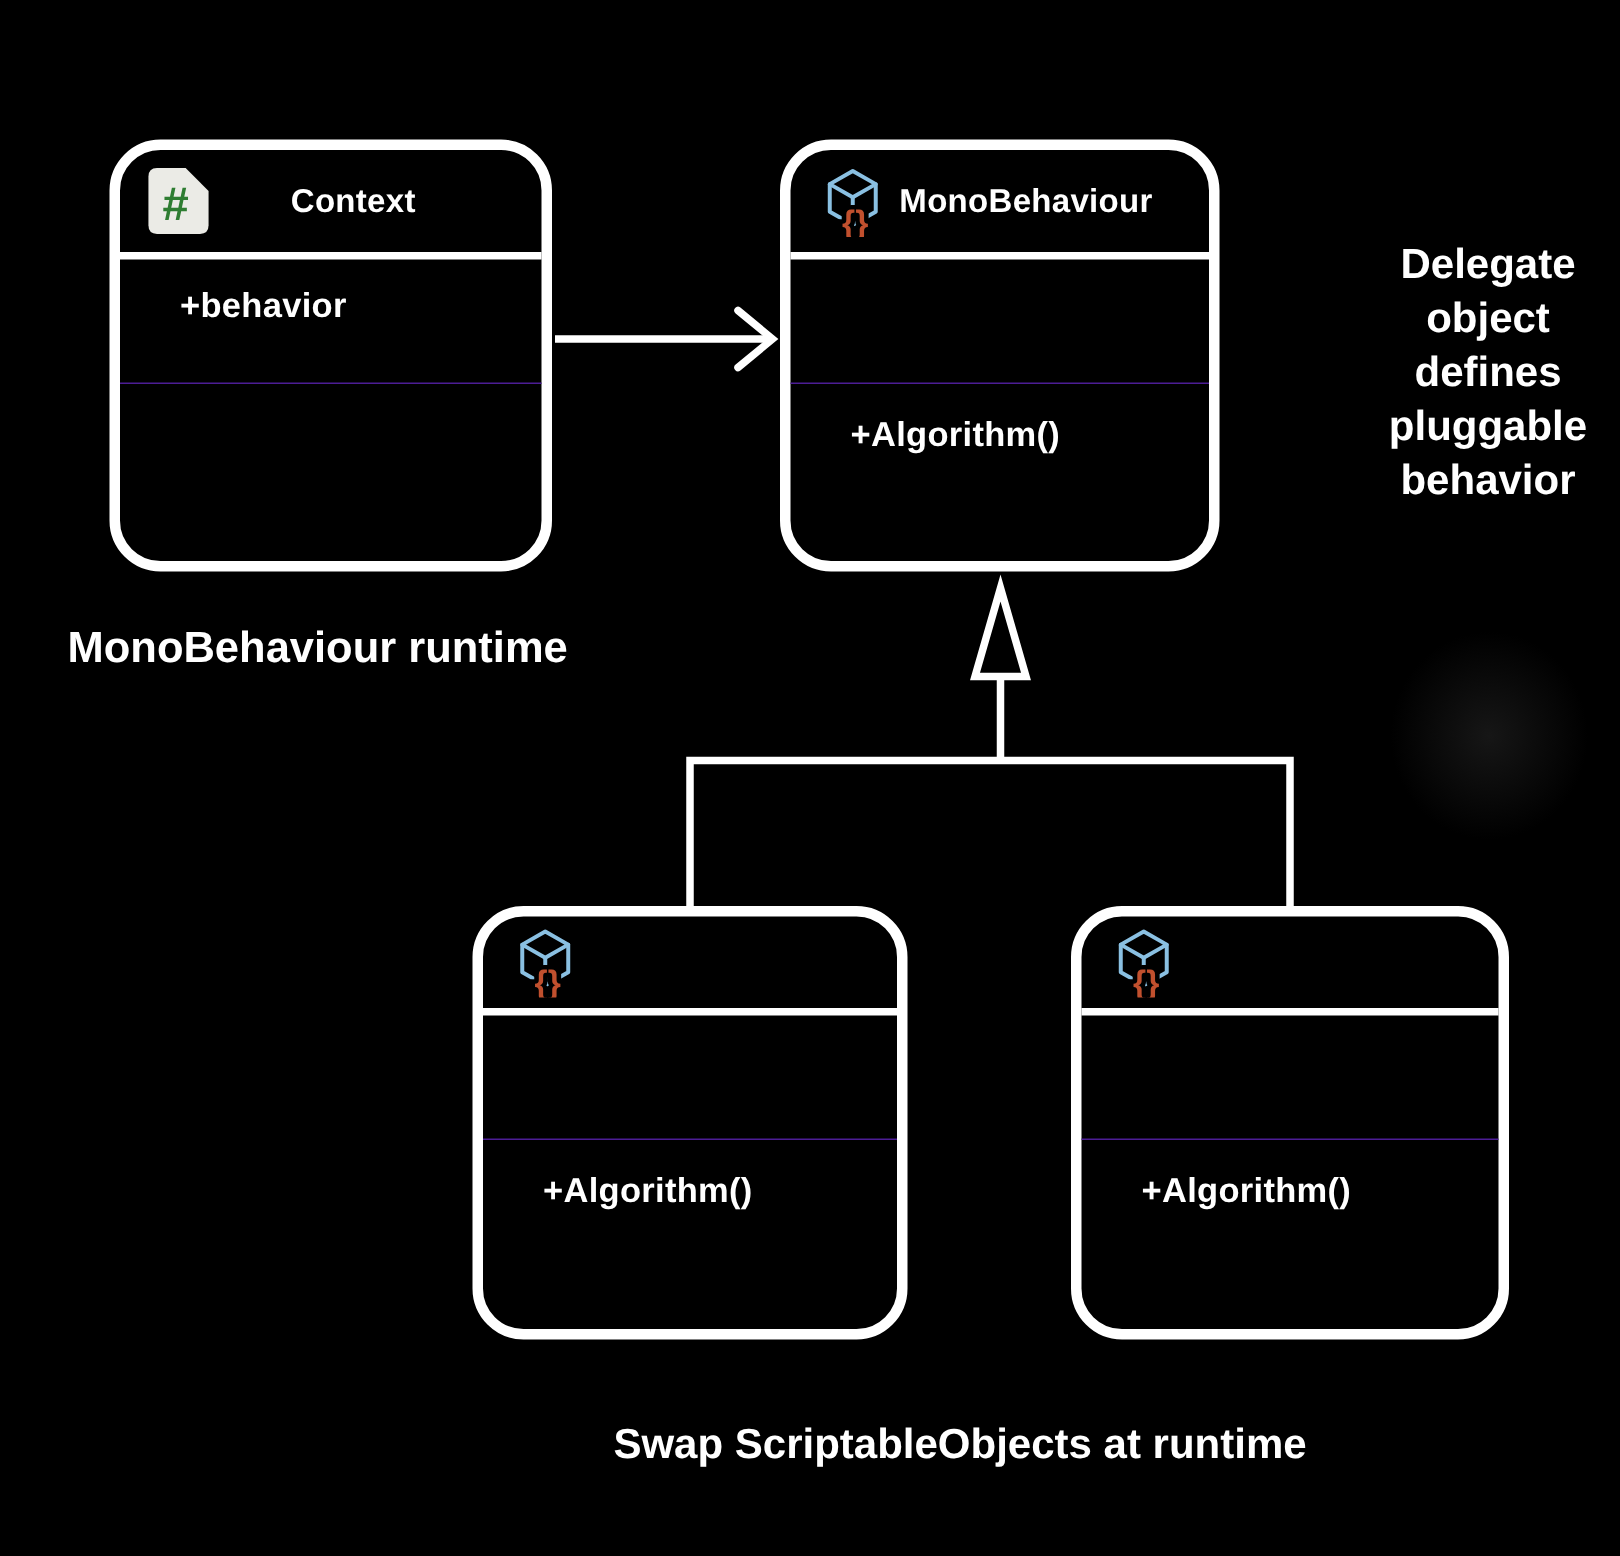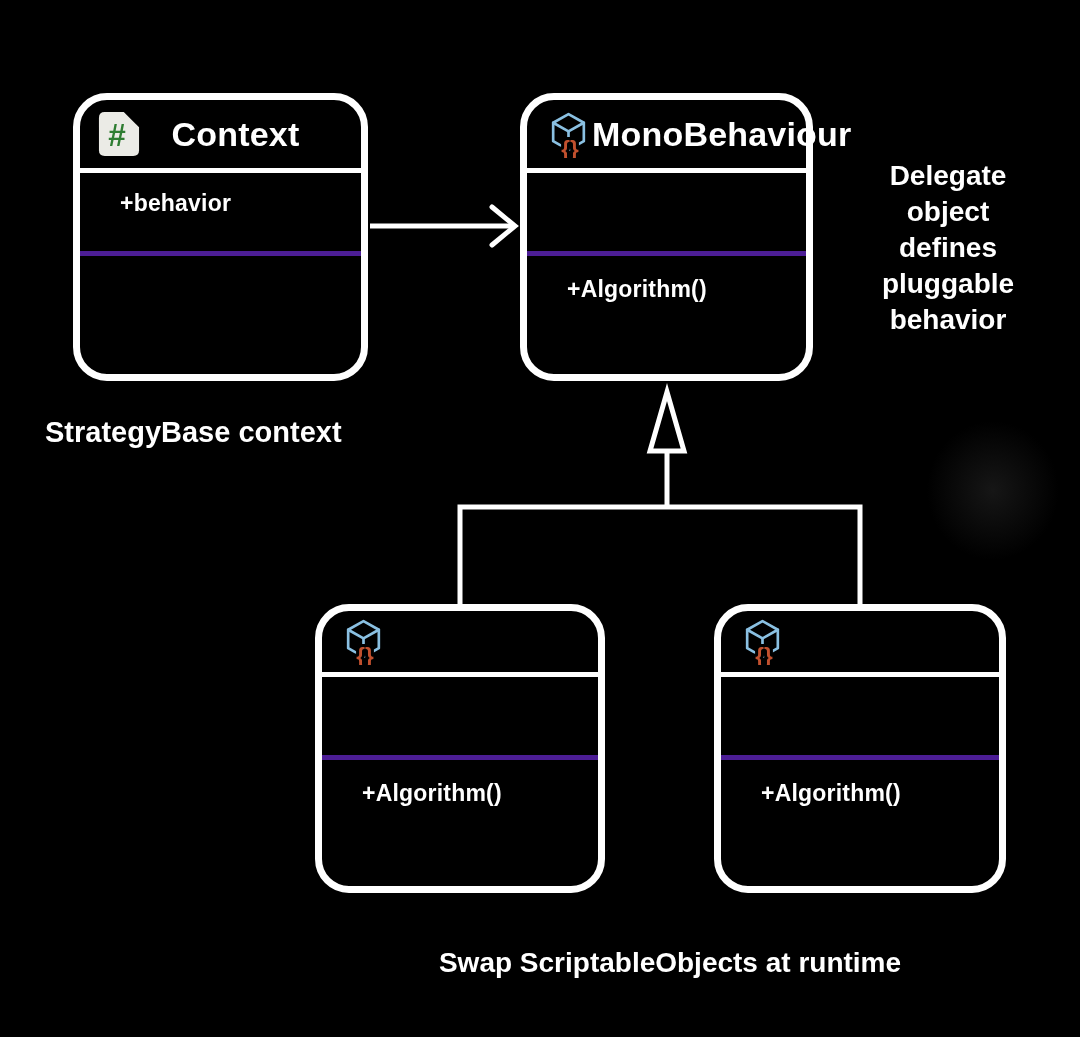--- a/index.html
+++ b/index.html
@@ -14,31 +14,31 @@
   .class-box{
     position:absolute;background:#000;border:7px solid #fff;border-radius:34px;
     display:flex;flex-direction:column;box-sizing:border-box;
   }
   .box-header{
     display:flex;align-items:center;box-sizing:border-box;
     height:73px;min-height:73px;padding:0 30px 0 18px;border-bottom:5px solid #fff;
   }
   .bottom .box-header{height:66px;min-height:66px;}
   .box-icon{flex:0 0 auto;display:block;}
-  .box-title{flex:1;text-align:center;font-size:34px;font-weight:800;letter-spacing:.2px;}
+  .box-title{flex:1;text-align:center;font-size:22px;font-weight:800;letter-spacing:.2px;}
   .box-attrs{
     height:83px;min-height:83px;box-sizing:border-box;
-    border-bottom:5px solid #4c1d95;padding:17px 0 0 40px;
+    border-bottom:1px solid #4c1d95;padding:17px 0 0 40px;
   }
   .box-methods{flex:1;padding:20px 0 0 40px;}
   .member{font-size:23px;font-weight:600;letter-spacing:.2px;}
   .caption{position:absolute;font-weight:800;}
   #context-caption{left:45px;top:416px;font-size:29px;white-space:nowrap;}
-  #delegate-note{left:862px;top:158px;width:172px;text-align:center;font-size:28px;line-height:36px;}
-  #runtime-caption{left:670px;top:947px;transform:translateX(-50%);font-size:28px;white-space:nowrap;}
+  #delegate-note{left:906px;top:158px;width:172px;text-align:center;font-size:28px;line-height:36px;}
+  #runtime-caption{left:640px;top:947px;transform:translateX(-50%);font-size:28px;white-space:nowrap;}
   #box-context{left:73px;top:93px;width:295px;height:288px;}
   #box-strategy-base{left:520px;top:93px;width:293px;height:288px;}
   #box-strategy1{left:315px;top:604px;width:290px;height:289px;}
   #box-strategy2{left:714px;top:604px;width:292px;height:289px;}
 </style>
 </head>
 <body>
 
 <div id="canvas">
 
@@ -121,17 +121,17 @@
       </svg>
     </div>
     <div class="box-attrs">
       <span class="member"></span>
     </div>
     <div class="box-methods">
       <span class="member">+Algorithm()</span>
     </div>
   </div>
 
-  <div id="context-caption" class="caption">StrategyBase context</div>
+  <div id="context-caption" class="caption">MonoBehaviour runtime</div>
   <div id="delegate-note" class="caption">Delegate object defines pluggable behavior</div>
   <div id="runtime-caption" class="caption">Swap ScriptableObjects at runtime</div>
 
 </div>
 
 </body></html>

